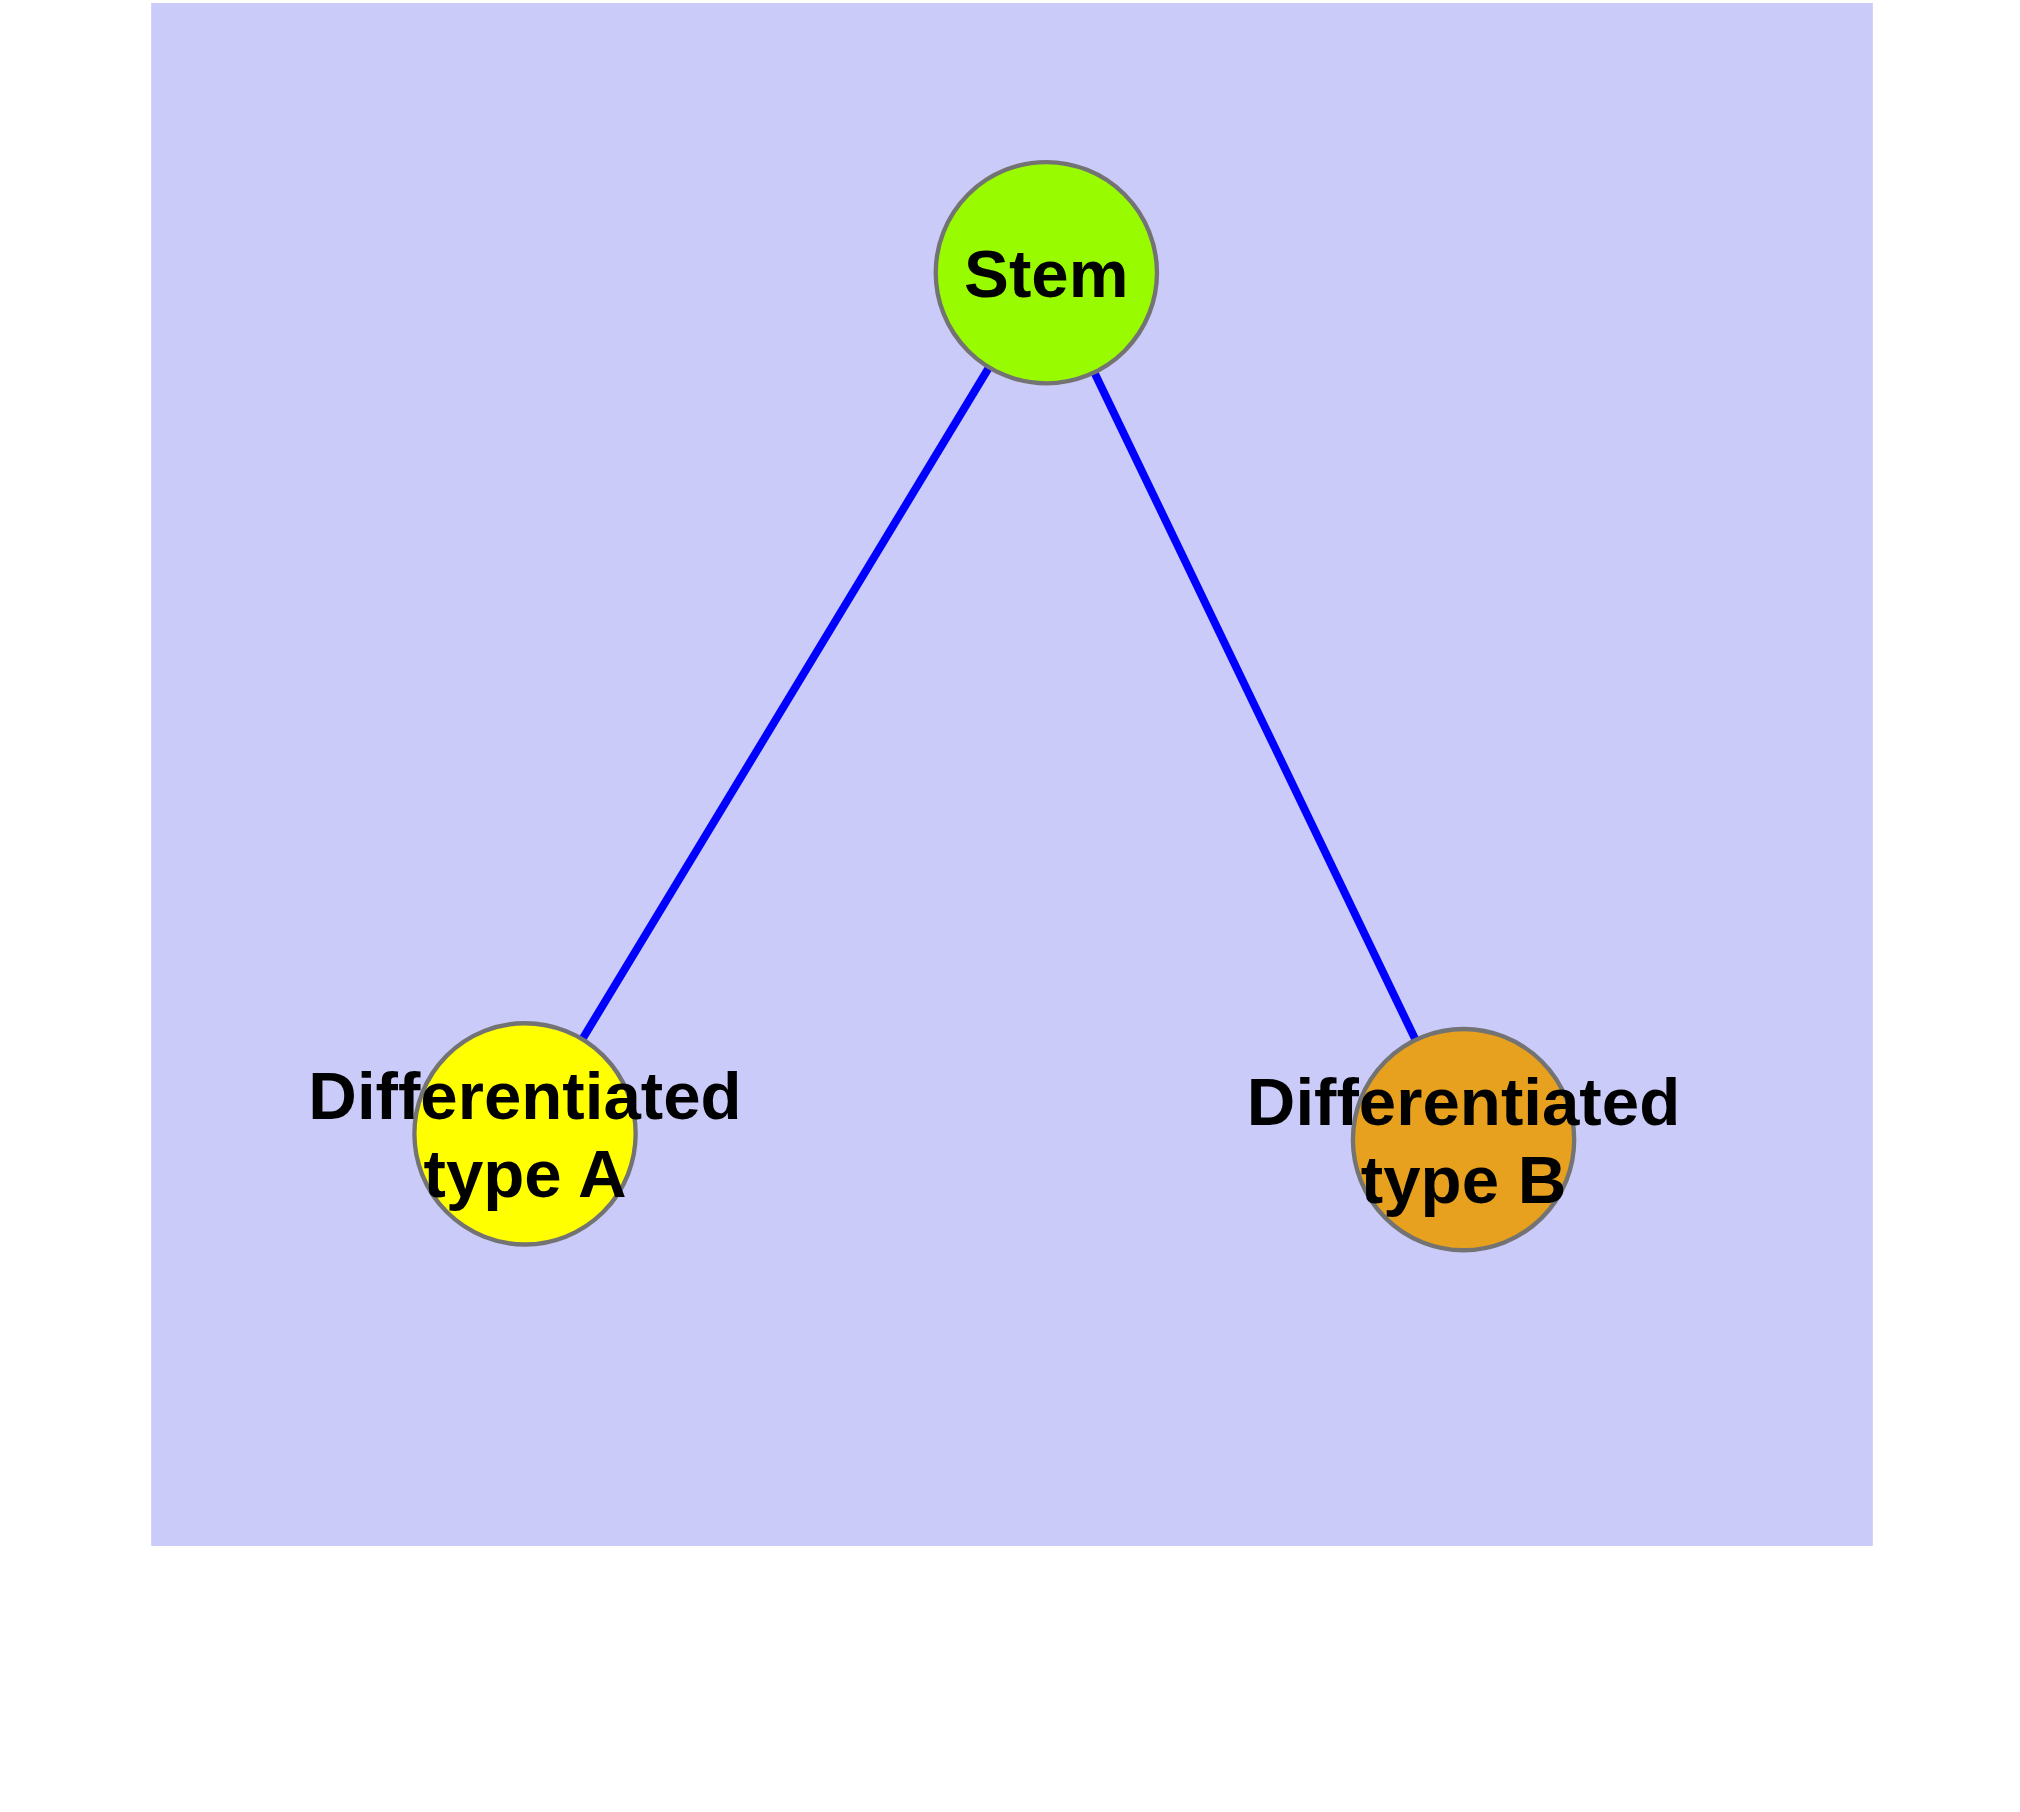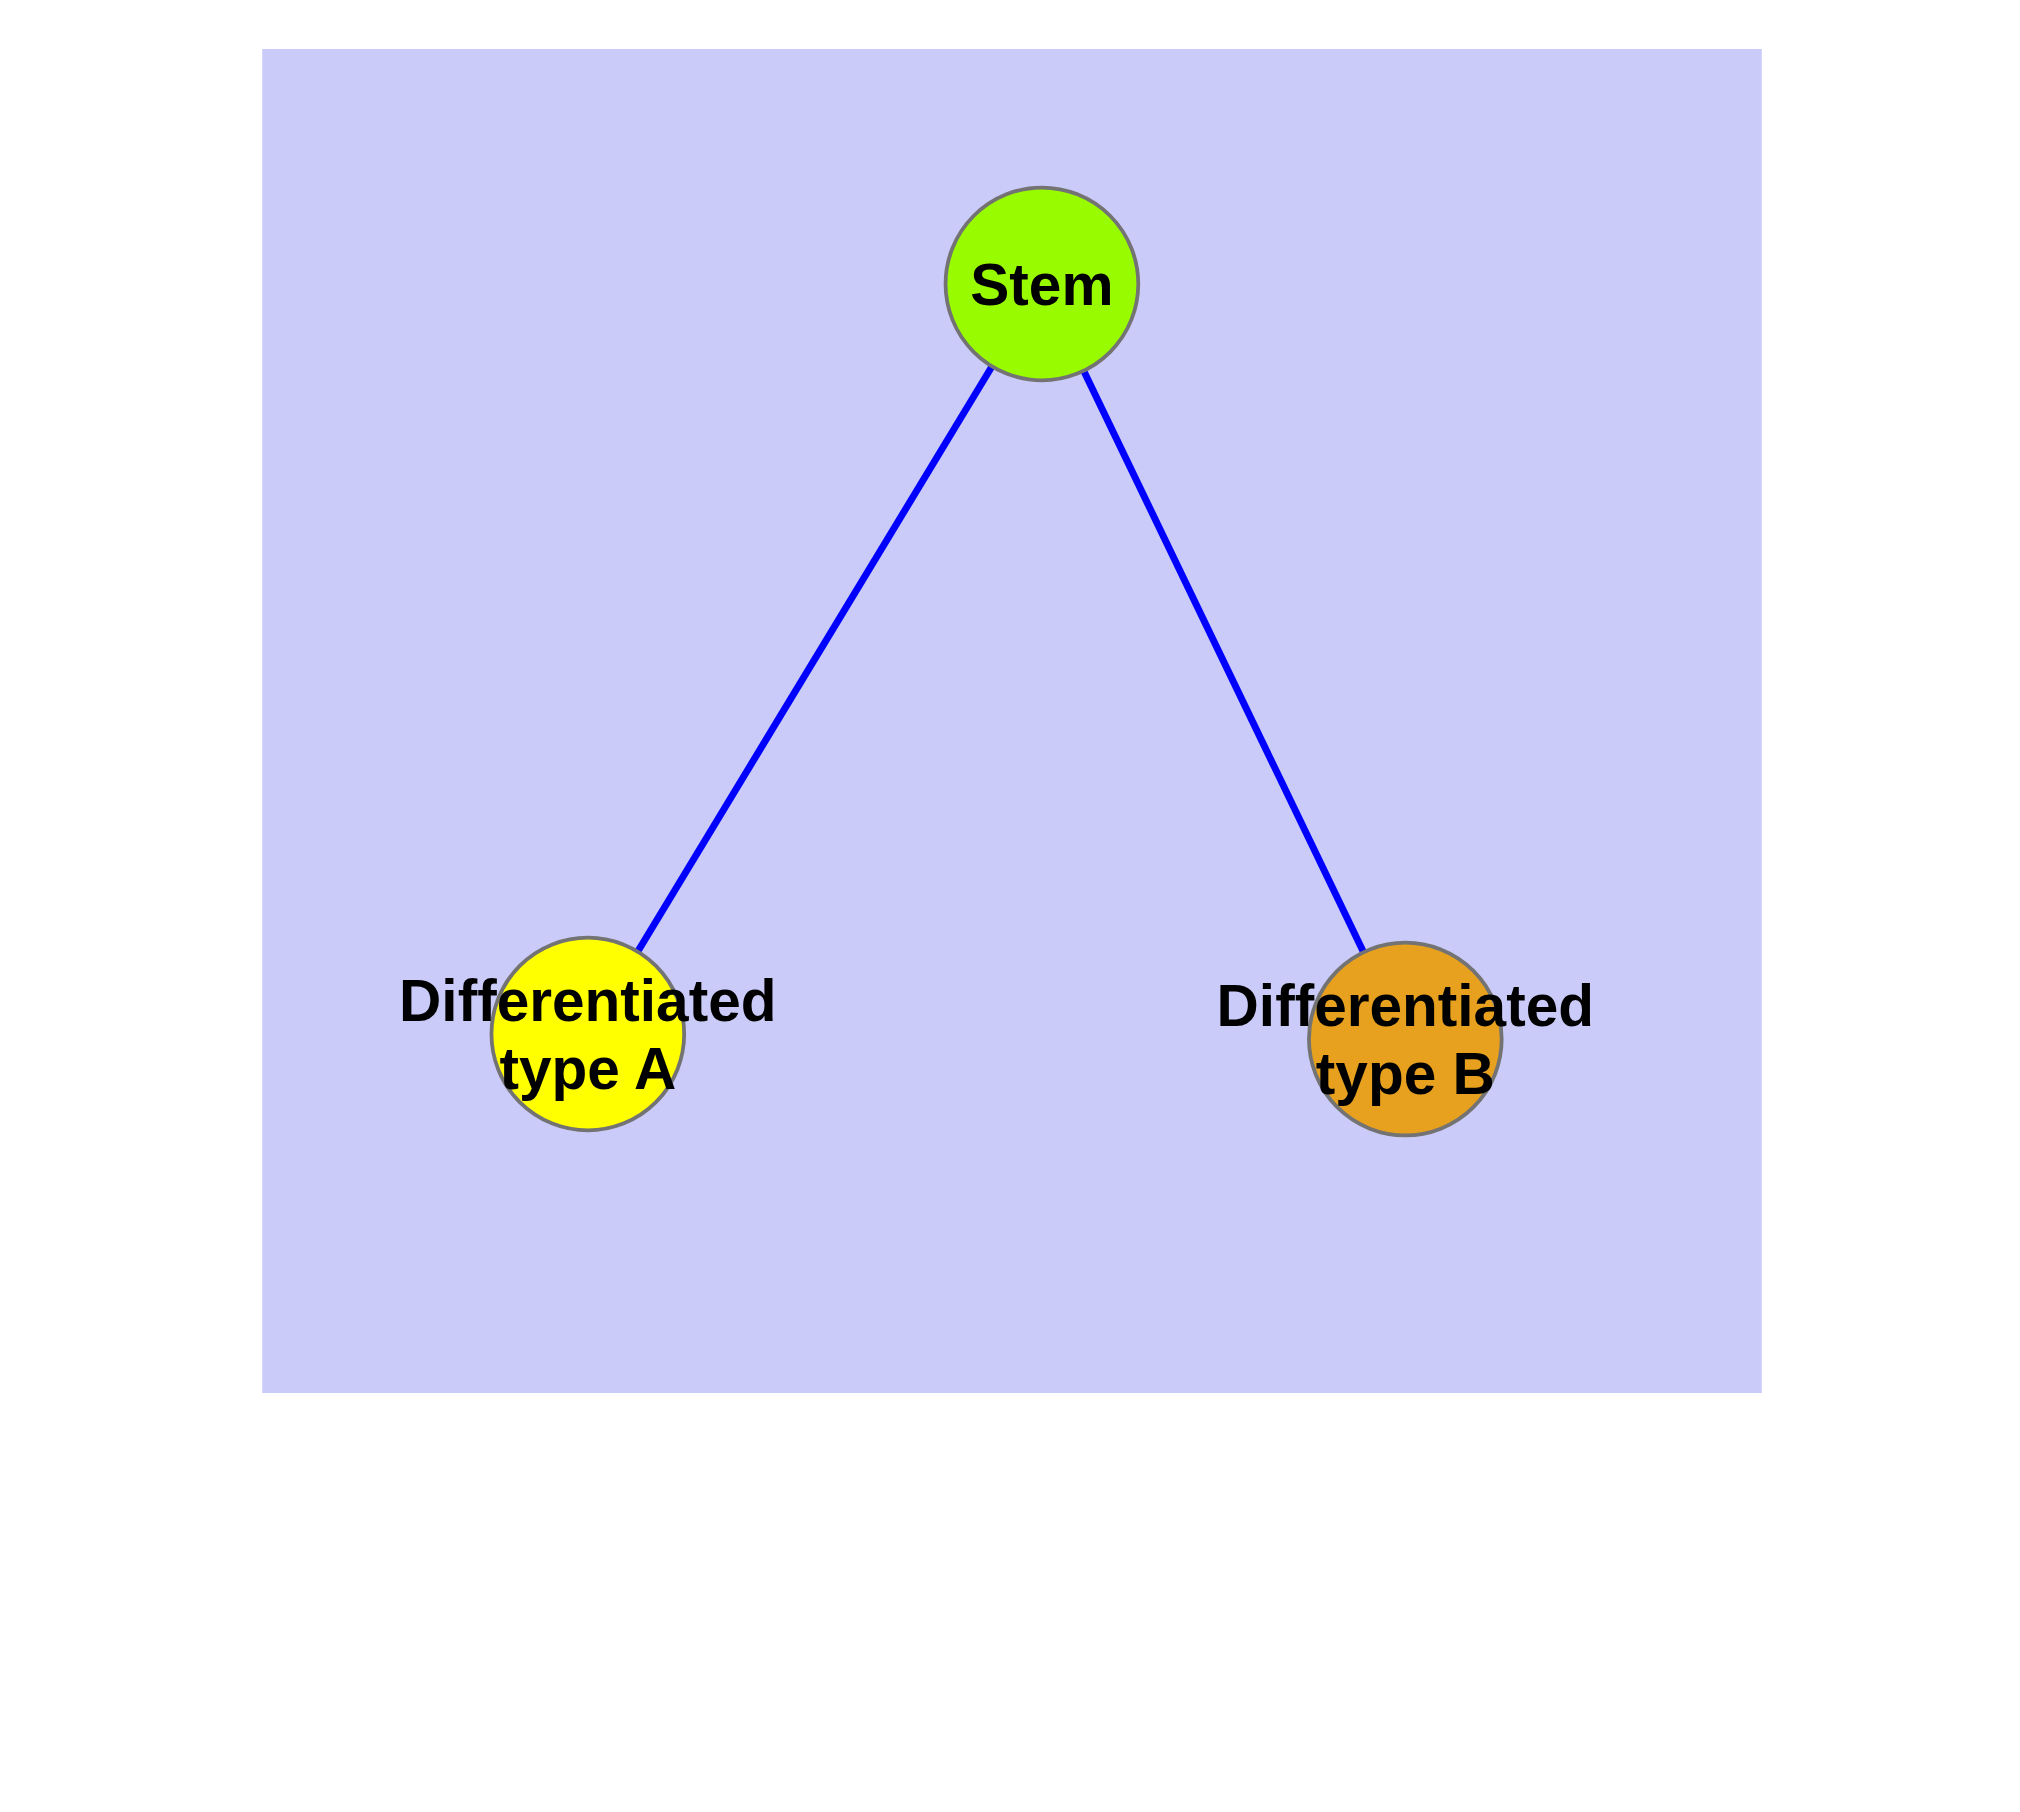--- a/index.html
+++ b/index.html
@@ -12,22 +12,21 @@
     height: 1812px;
     position: relative;
     overflow: hidden;
     font-family: "Liberation Sans", sans-serif;
   }
   #graph-canvas {
     position: absolute;
     left: 2.5px;
     top: 3.4px;
     width: 2018px;
-    height: 1344px;
-    margin-top: 46px;
+    height: 1543px;
   }
   #graph-canvas svg {
     display: block;
     width: 100%;
     height: 100%;
   }
   .node-label {
     font-family: "Liberation Sans", sans-serif;
     font-weight: bold;
     text-anchor: middle;

